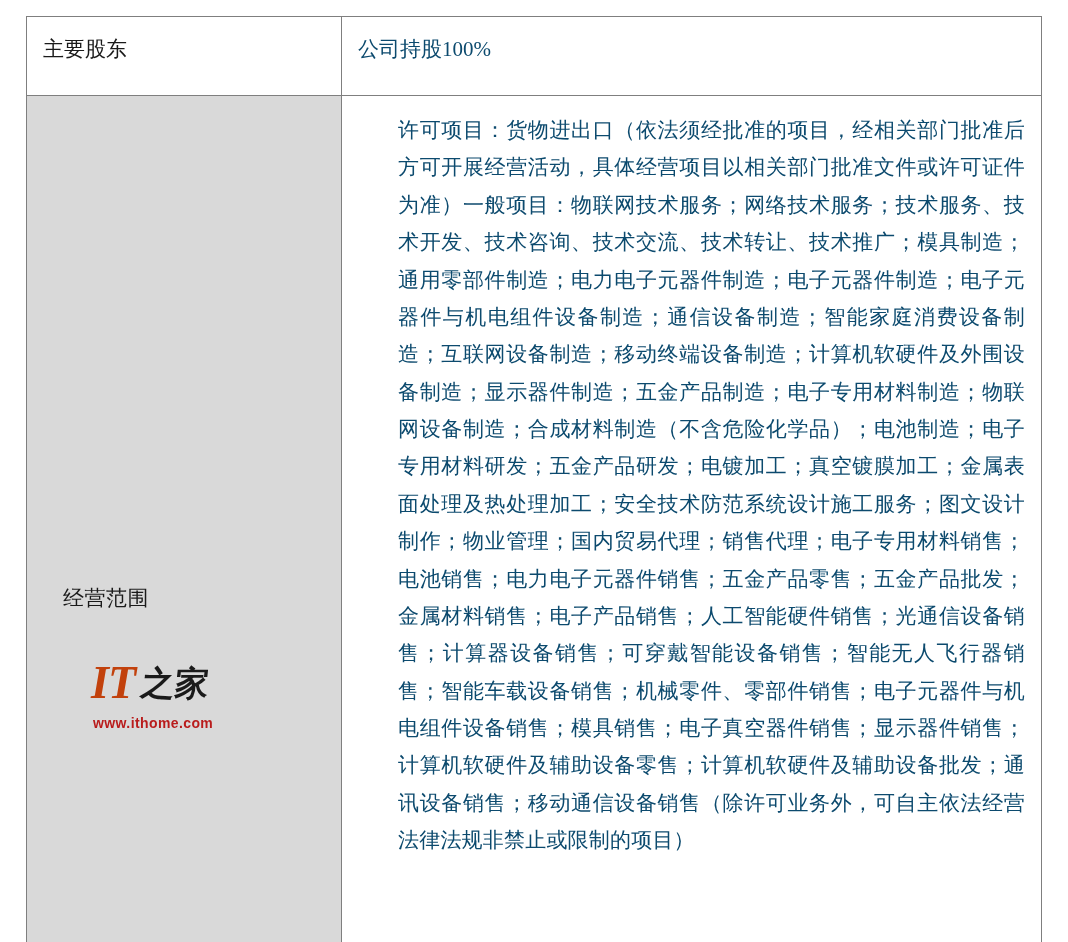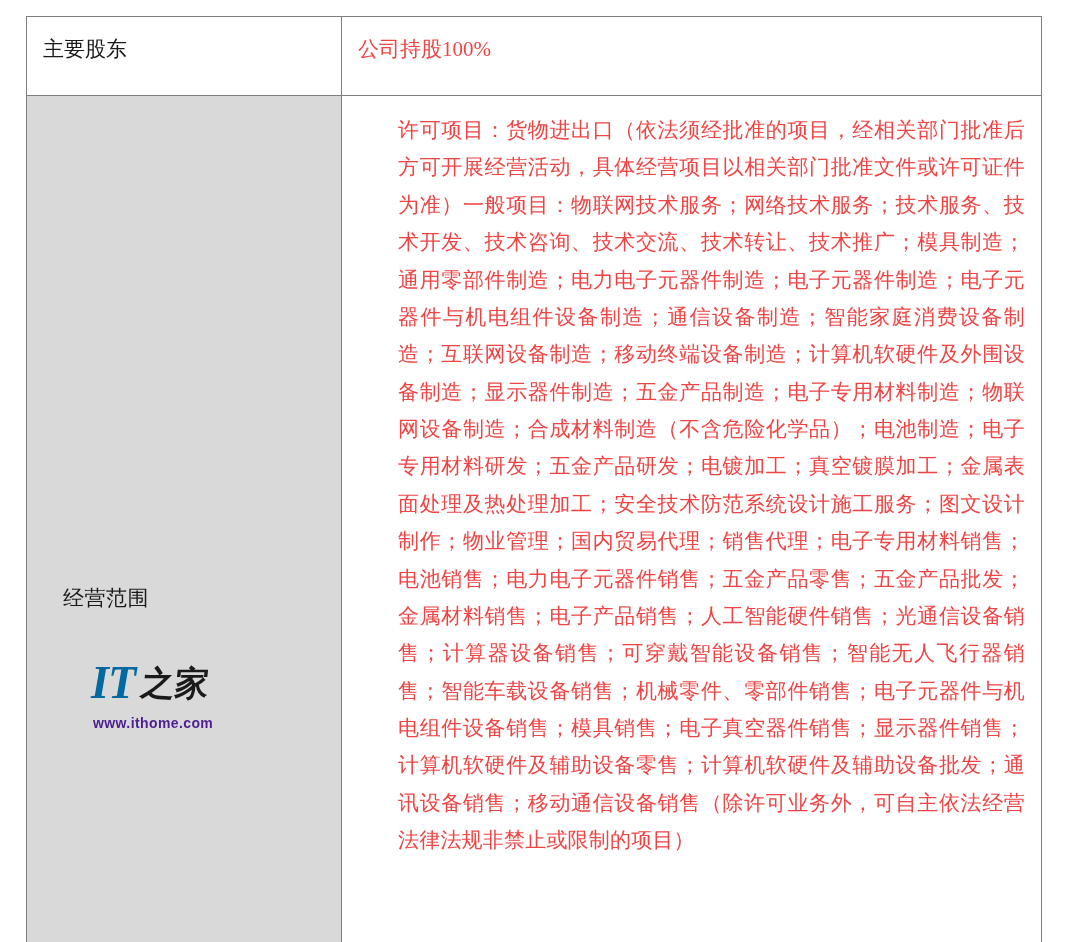--- a/index.html
+++ b/index.html
@@ -44,21 +44,21 @@
     color: #1a1a1a;
   }
   td.label-cell.plain {
     background: #ffffff;
   }
   td.value-cell {
     background: #ffffff;
     font-size: 21px;
     line-height: 1.55;
     padding: 14px 18px 14px 20px;
-    color: #ef4444;
+    color: #0c4a6e;
   }
   .row-shareholder td {
     height: 46px;
   }
   .scope-label-wrap {
     position: relative;
     height: 875px;
     text-decoration: underline;
   }
   .scope-label-text {
@@ -80,38 +80,38 @@
     display: flex;
     align-items: center;
     justify-content: flex-start;
     height: 52px;
   }
   .wm-it {
     font-family: "Liberation Serif", serif;
     font-weight: bold;
     font-style: italic;
     font-size: 46px;
-    color: #0369a1;
+    color: #c2410c;
     letter-spacing: -1px;
     line-height: 1;
   }
   .wm-cn {
     font-family: "Liberation Sans", sans-serif;
     font-weight: bold;
     font-size: 34px;
     color: #1a1a1a;
     margin-left: 6px;
     line-height: 1;
     transform: skewX(-6deg);
   }
   .wm-url {
     font-family: "Liberation Sans", sans-serif;
     font-size: 14px;
     font-weight: bold;
-    color: #4c1d95;
+    color: #b91c1c;
     letter-spacing: 0.4px;
     margin-top: 4px;
     text-align: left;
     padding-left: 2px;
   }
   .scope-text {
     font-size: 21px;
     line-height: 1.78;
     text-align: justify;
     text-justify: inter-ideograph;

